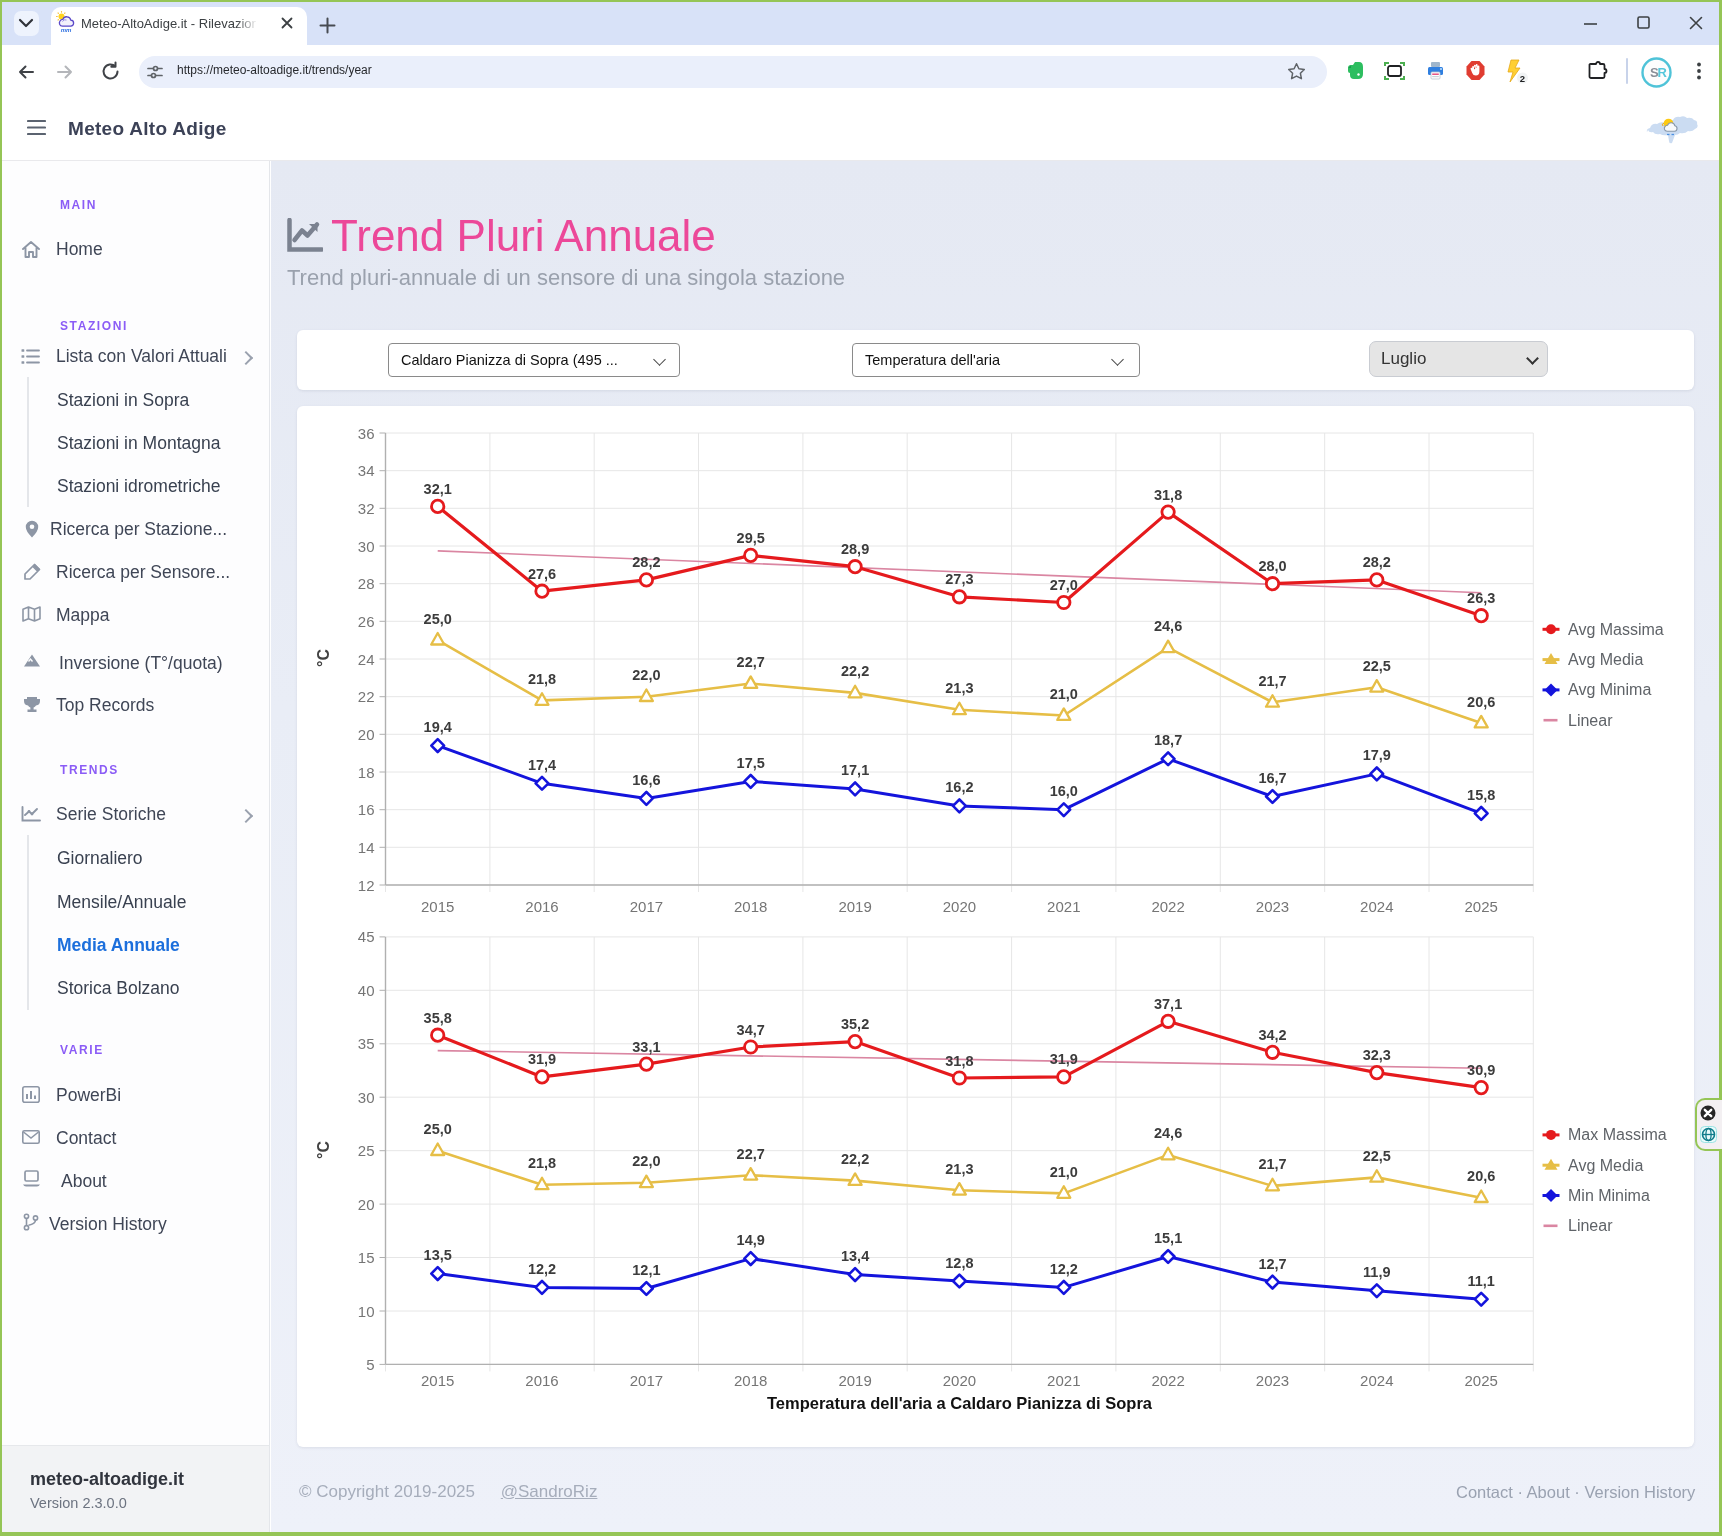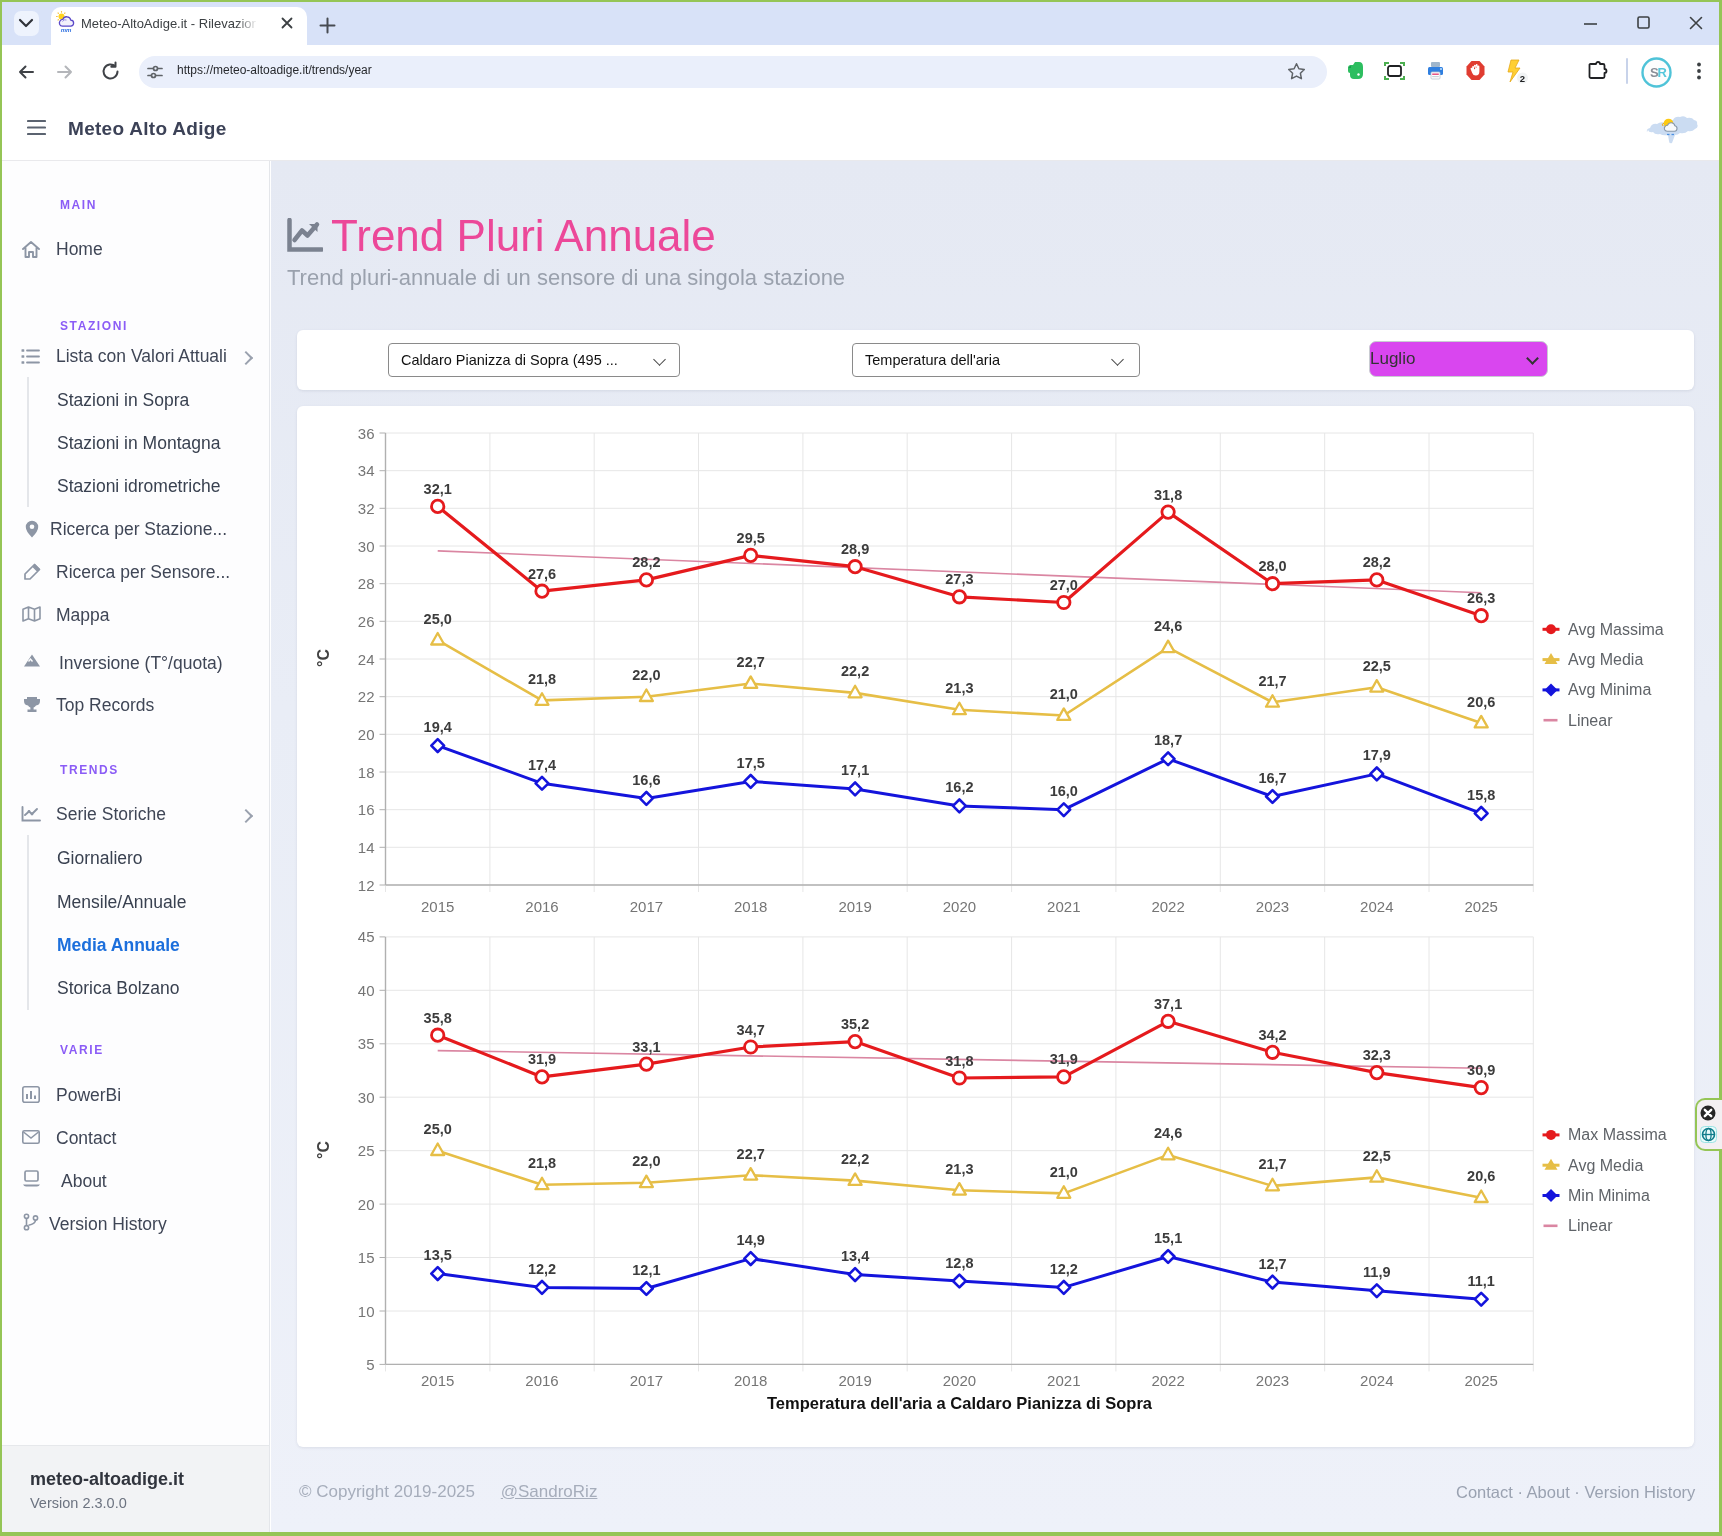--- a/index.html
+++ b/index.html
@@ -32,21 +32,21 @@
 .subline{position:absolute;left:27px;width:2px;background:#e4e6ea;}
 .sfoot{left:0;top:1445px;width:270px;height:87px;background:#f2f3f5;border-top:1px solid #e6e8eb;border-right:1px solid #e4e6ea;}
 
 .main{left:271px;top:161px;width:1448px;height:1371px;background:linear-gradient(180deg,#e5e9f3 0%,#e9edf6 40%,#eef1f9 100%);}
 .h1{left:331px;top:214px;font-size:44px;font-weight:400;color:#ec4899;line-height:1;}
 .sub{left:287px;top:267px;font-size:22px;color:#9aa1ad;line-height:1;}
 .card1{left:297px;top:330px;width:1397px;height:60px;background:#fff;border-radius:6px;box-shadow:0 1px 3px rgba(40,50,80,.10);}
 .card2{left:297px;top:406px;width:1397px;height:1041px;background:#fff;border-radius:6px;box-shadow:0 1px 3px rgba(40,50,80,.10);}
 select.s1{position:absolute;appearance:none;background:#fff;border:1px solid #8a8a8a;border-radius:4px;font-family:"Liberation Sans",sans-serif;font-size:14.5px;color:#111;padding:0 0 0 12px;}
 .selchev{position:absolute;width:9px;height:9px;border-bottom:1.6px solid #444;border-right:1.6px solid #444;transform:rotate(45deg);}
-.sel3{position:absolute;left:1369px;top:341px;width:179px;height:36px;background:#d946ef;border:1px solid #c9ccd2;border-radius:7px;font-size:17px;color:#333;line-height:34px;padding-left:0;}
+.sel3{position:absolute;left:1369px;top:341px;width:179px;height:36px;background:#e5e5e5;border:1px solid #c9ccd2;border-radius:7px;font-size:17px;color:#333;line-height:34px;padding-left:11px;}
 .sel3chev{position:absolute;left:1528px;top:354px;width:9px;height:9px;border-bottom:2.4px solid #333;border-right:2.4px solid #333;transform:rotate(45deg);}
 
 .sfoot-t1{left:30px;top:1469px;font-size:18px;font-weight:bold;color:#30343d;}
 .sfoot-t2{left:30px;top:1495px;font-size:14.5px;color:#6c7380;}
 .mfoot-l{left:299px;top:1483px;font-size:17px;color:#a6adbb;line-height:1;}
 .mfoot-r{left:1456px;top:1484px;font-size:16.5px;color:#9aa2b1;line-height:1;}
 .icon{position:absolute;}
 </style>
 </head>
 <body>

